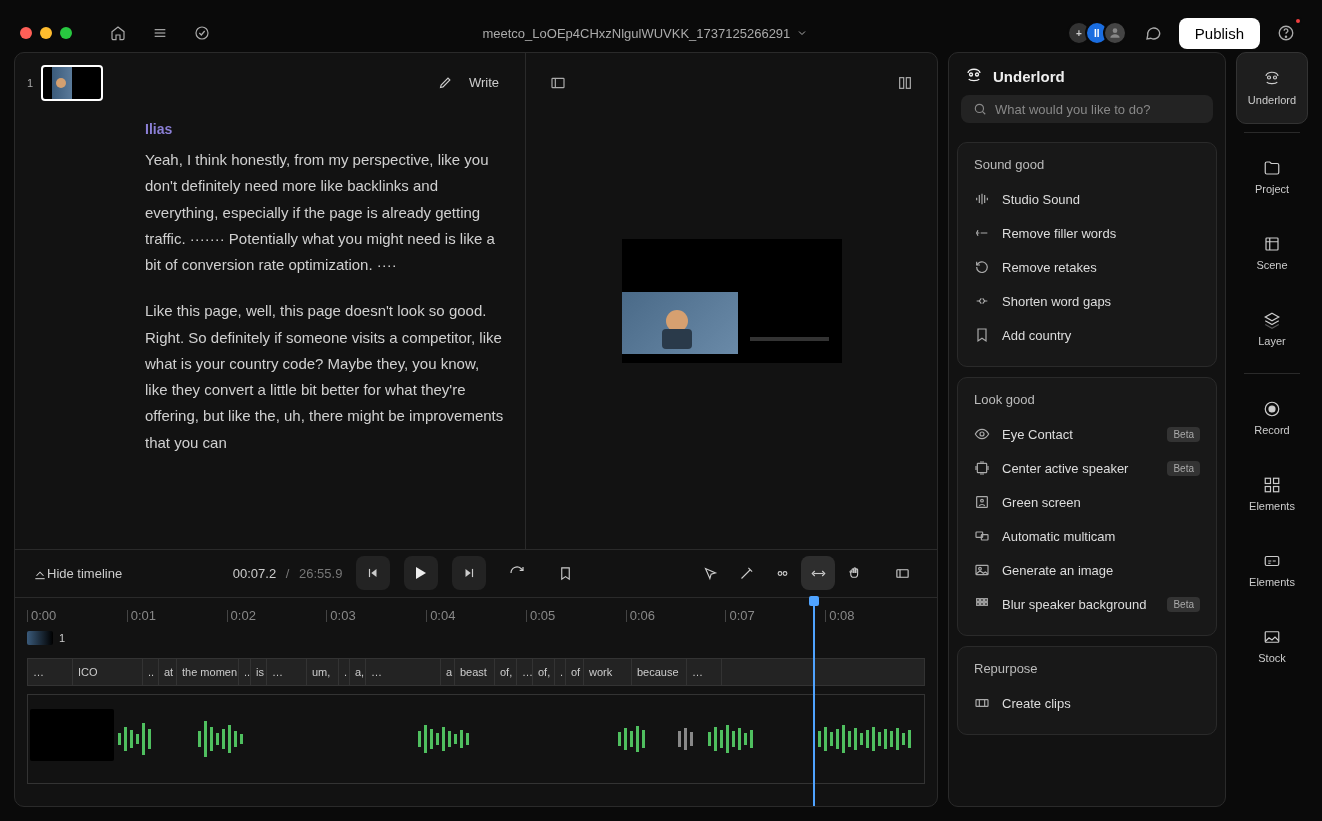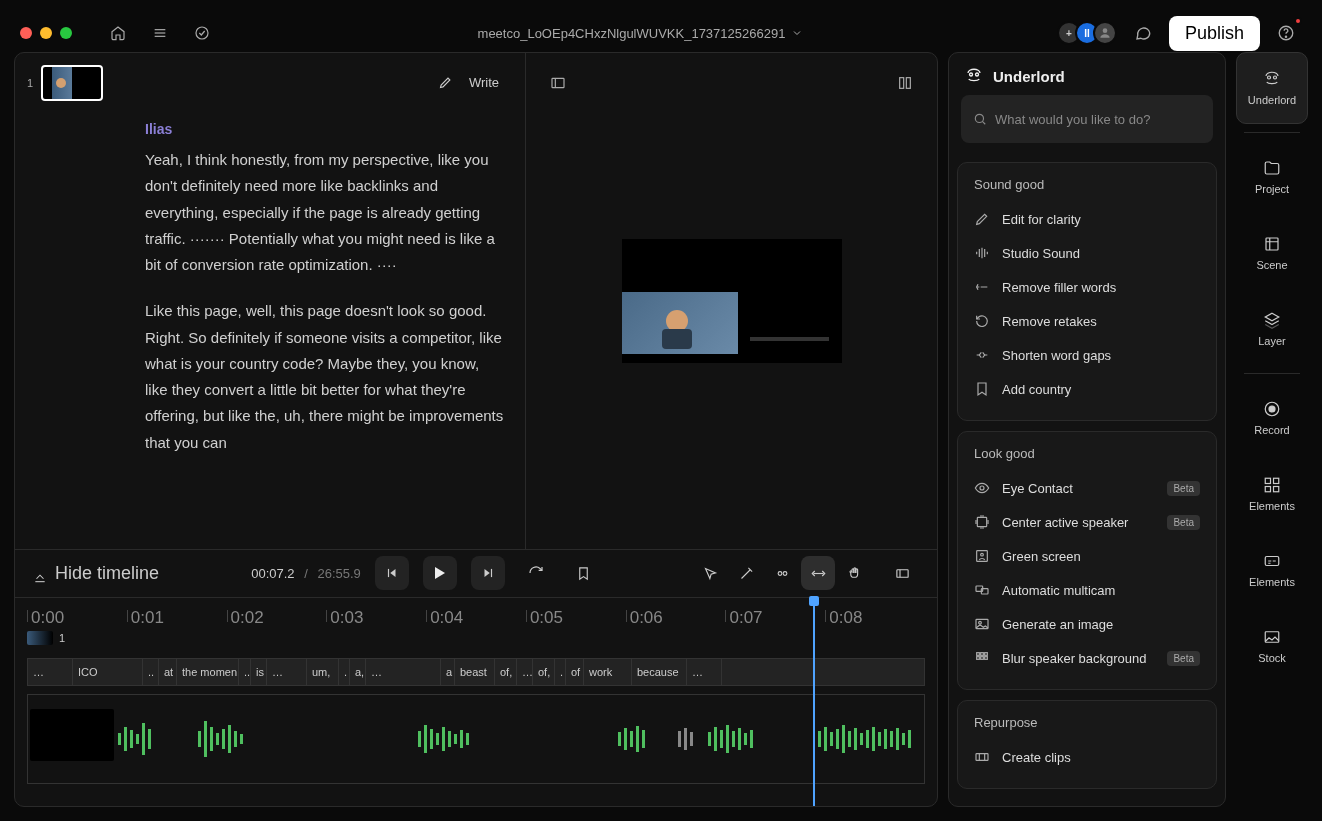--- a/index.html
+++ b/index.html
@@ -39,21 +39,21 @@
   flex: 1; display: flex; align-items: center; justify-content: center; gap: 6px;
   color: #aaa; font-size: 13px;
 }
 .avatars { display: flex; align-items: center; }
 .avatar { width: 24px; height: 24px; border-radius: 50%; border: 2px solid #0a0a0a; margin-left: -6px; display:flex; align-items:center; justify-content:center; font-size:10px; font-weight:600;}
 .avatar.add { background: #333; color:#ccc;}
 .avatar.one { background: #1a6de0; color:#fff;}
 .avatar.two { background: #444; color:#ccc;}
 .publish-btn {
   background: #fff; color: #000; border-radius: 8px; padding: 7px 16px; font-weight: 500;
-  font-size: 18px; cursor: pointer; border: none;
+  font-size: 15px; cursor: pointer; border: none;
 }
 .help-btn { position: relative; }
 .red-dot { position:absolute; top:0; right:0; width:8px; height:8px; background:#f23f3f; border-radius:50%; border:2px solid #0a0a0a;}
 
 .main-area {
   display: flex;
   gap: 10px;
   height: calc(821px - 14px - 14px - 38px);
   margin-top: 0;
 }
@@ -155,21 +155,21 @@
 .vp-ri { position:absolute; bottom:22px; left:12px; right:12px; height:4px; background:#333;}
 
 .playback-bar {
   height: 48px;
   border-top: 1px solid #2a2a2a;
   display: flex;
   align-items: center;
   padding: 0 18px;
   gap: 14px;
 }
-.hide-tl { display:flex; align-items:flex-end; gap:8px; font-size:18px; color:#ccc; cursor:pointer;}
+.hide-tl { display:flex; align-items:flex-end; gap:0; font-size:13px; color:#ccc; cursor:pointer;}
 .pb-spacer { flex:1; }
 .time-display { color:#ccc; font-size:13px;text-align:right; }
 .time-display .dur { color:#777; }
 .pb-btn {
   width: 34px; height: 34px; border-radius: 8px; display:flex; align-items:center; justify-content:center;
   color:#ccc; cursor:pointer;
 }
 .pb-btn.dark { background:#232323; }
 .play-triangle {
   width: 0; height: 0; border-left: 10px solid #eee; border-top: 6px solid transparent; border-bottom: 6px solid transparent;
@@ -183,21 +183,21 @@
   padding: 8px 12px;
   position: relative;
 }
 .time-ruler {
   height: 20px; display:flex; position:relative;
 }
 .ruler-seg { flex:1; position:relative; }
 .ruler-seg::before {
   content:''; position:absolute; left:0; top:4px; bottom:4px; width:1px; background:#444;
 }
-.ruler-seg span { position:absolute; left:4px; top:2px; font-size:17px; color:#888;}
+.ruler-seg span { position:absolute; left:4px; top:2px; font-size:13px; color:#888;}
 
 .clip-label-row {
   height: 20px; display:flex; align-items:center; gap:6px; margin-top:2px;
 }
 .clip-thumb { width:26px; height:14px; background:linear-gradient(to right,#3a5a7a,#000); border-radius:2px;}
 .clip-num { color:#ccc; font-size:11px;}
 
 .word-track {
   height: 28px; display:flex; margin-top:10px; border:1px solid #333; background:#232323;
 }
@@ -236,21 +236,21 @@
   overflow: hidden;
 }
 .rp-header {
   display:flex; align-items:center; gap:10px; padding: 14px 16px 10px 16px;
   font-size: 15px; font-weight: 600; color:#eee;
 }
 .rp-search {
   margin: 0 12px 10px 12px;
   background: #232323;
   border-radius: 8px;
-  height: 48px;
+  height: 28px;
   display:flex; align-items:center; gap:8px; padding:0 12px;
 }
 .rp-search input {
   background:transparent; border:none; outline:none; color:#ccc; font-size:13px; flex:1;
 }
 .rp-search input::placeholder{ color:#888;}
 
 .rp-scroll { overflow-y:auto; flex:1; padding: 0 8px 8px 8px;}
 .rp-scroll::-webkit-scrollbar{width:0;}
 
@@ -621,28 +621,20 @@
             <line x1="21" y1="21" x2="16" y2="16"></line>
           </svg>
         <input type="text" placeholder="What would you like to do?" style="">
       </div>
       <div class="rp-scroll" id="rp-scroll">
           <div class="rp-group">
             <div class="rp-group-title">Sound good</div>
             <div class="rp-item">
               <div class="rp-item-icon">
                 <svg width="16" height="16" viewBox="0 0 24 24" fill="none" stroke="currentColor" stroke-width="1.8">
-                  <path d="M4 20l4-1 11-11-3-3L5 16l-1 4z"></path>
-                </svg>
-              </div>
-              <span>Edit for clarity</span>
-            </div>
-            <div class="rp-item">
-              <div class="rp-item-icon">
-                <svg width="16" height="16" viewBox="0 0 24 24" fill="none" stroke="currentColor" stroke-width="1.8">
                   <path d="M4 14v-4M8 18V6M12 20V4M16 18V6M20 14v-4"></path>
                 </svg>
               </div>
               <span>Studio Sound</span>
             </div>
             <div class="rp-item">
               <div class="rp-item-icon">
                 <svg width="16" height="16" viewBox="0 0 24 24" fill="none" stroke="currentColor" stroke-width="1.8">
                   <path d="M4 12h4M10 12h10"></path>
                   <path d="M6 8l-2 4 2 4"></path>

